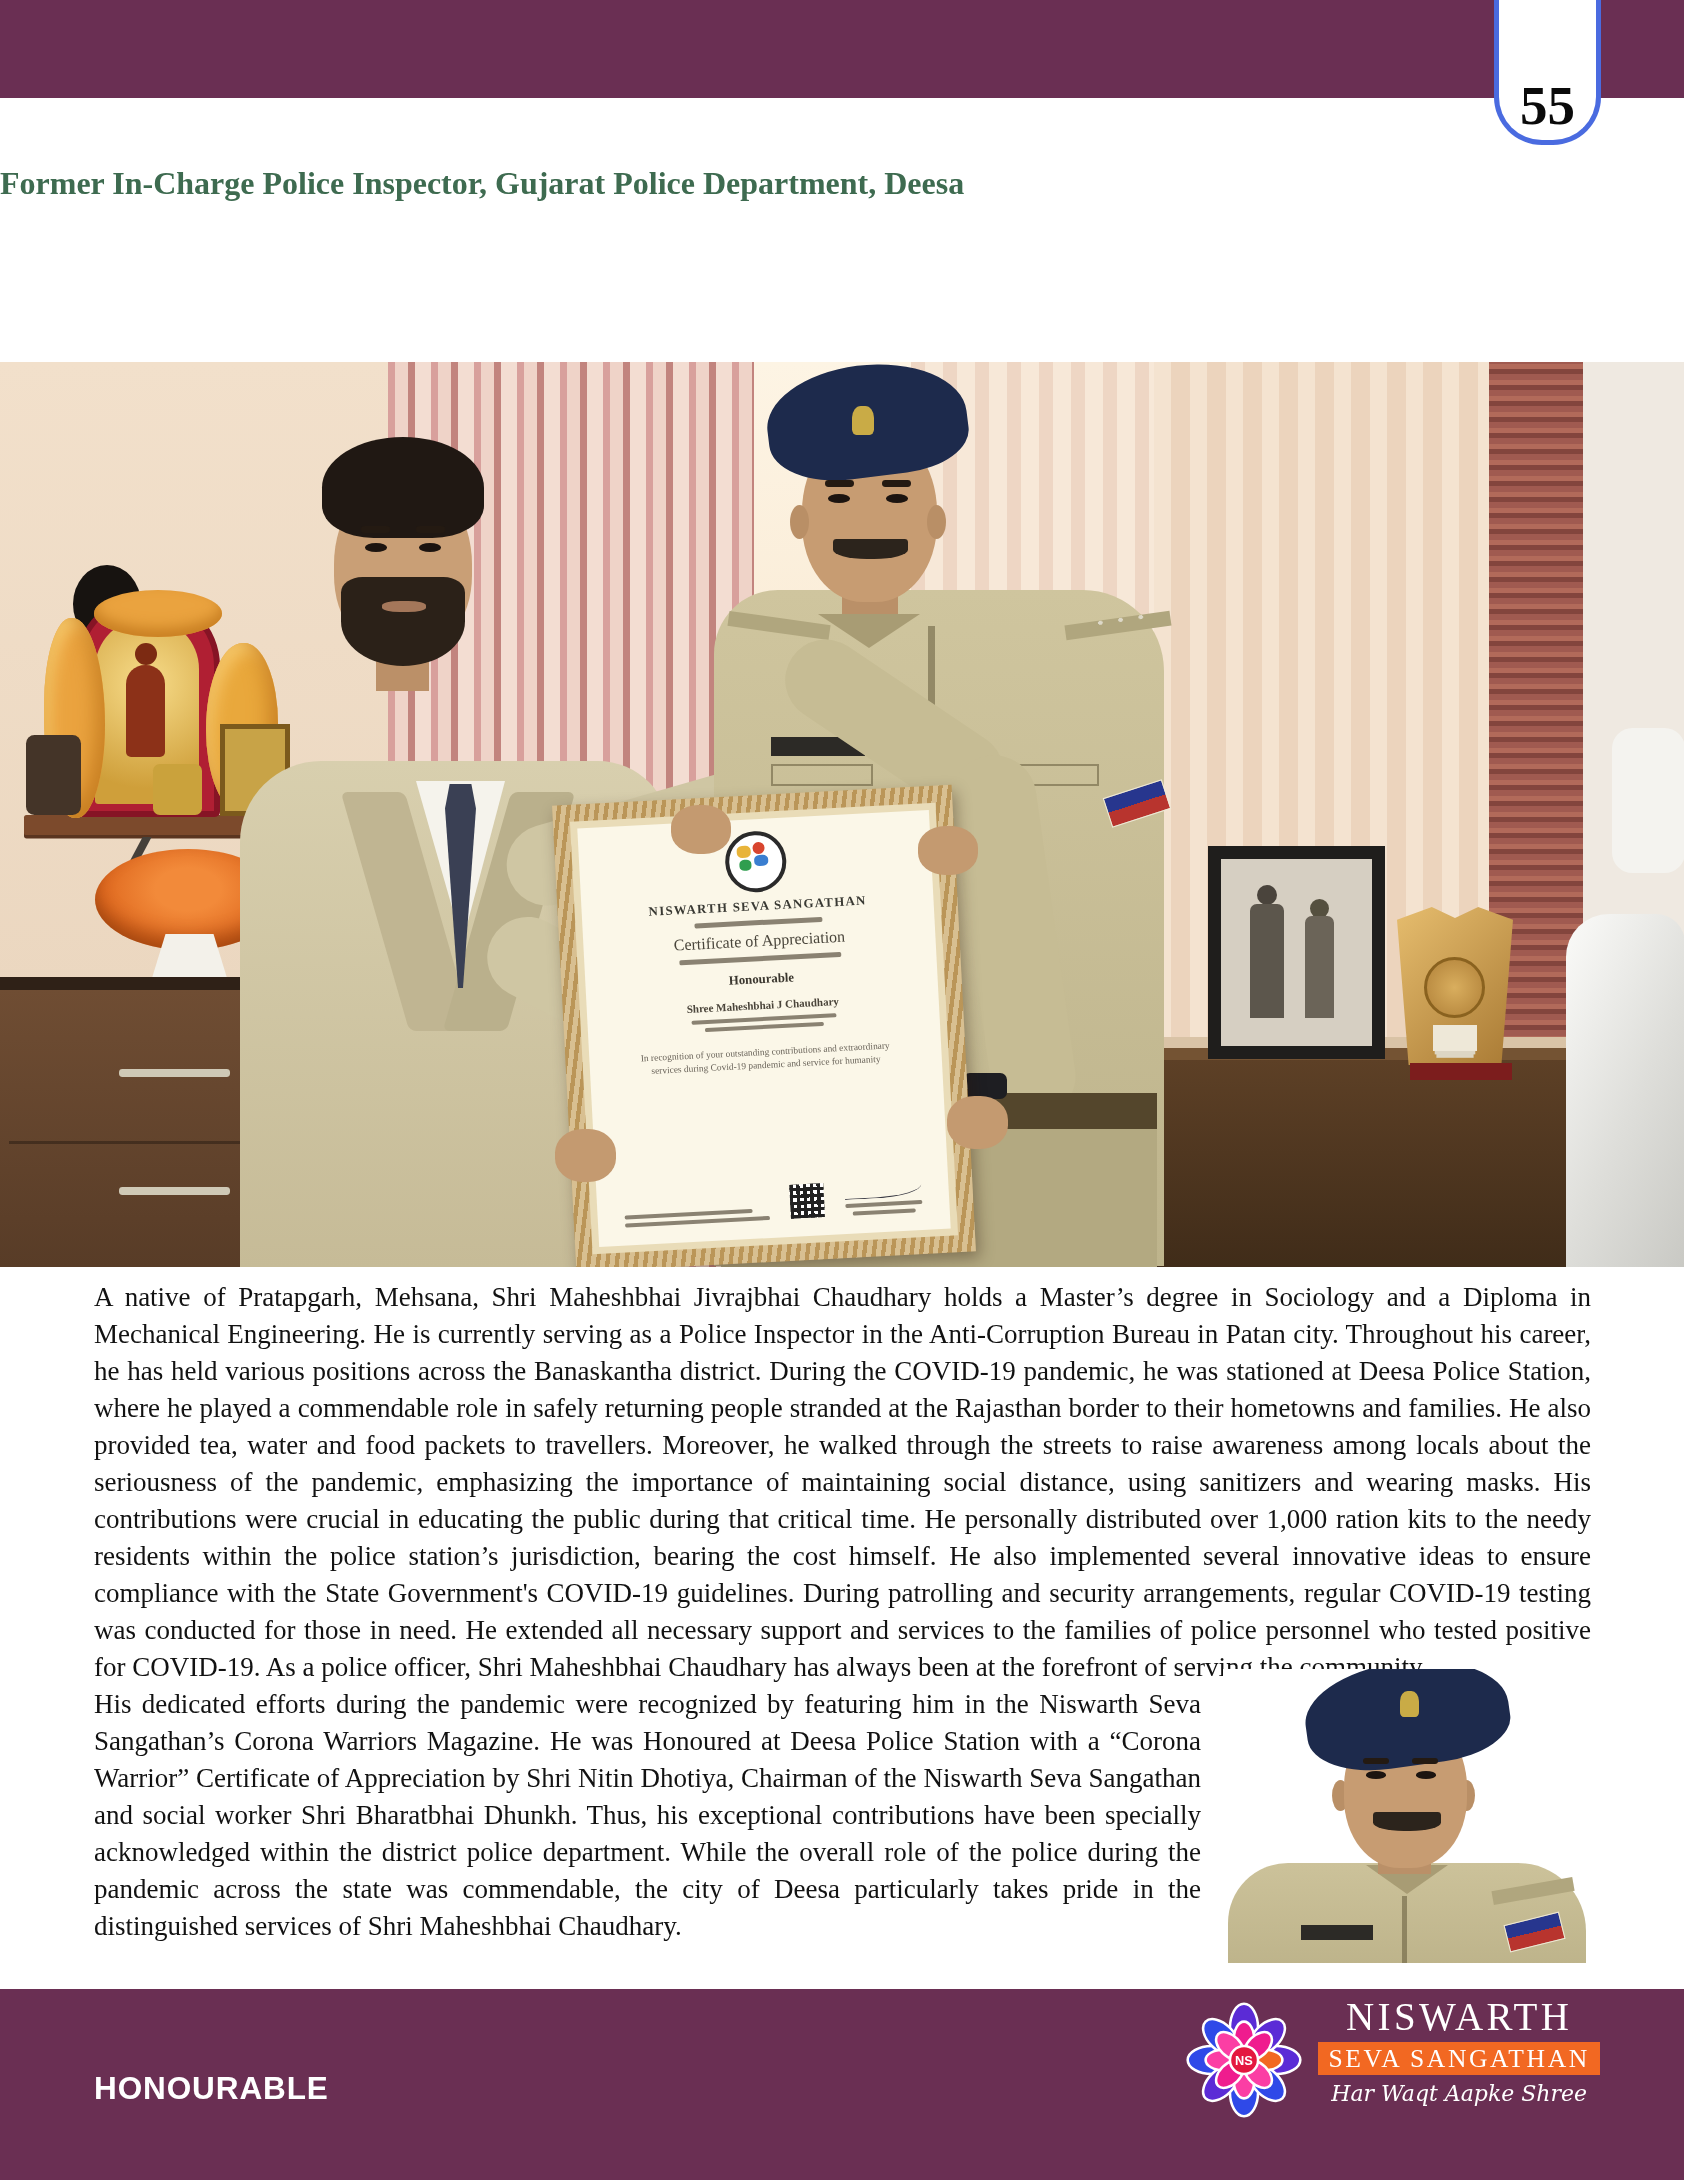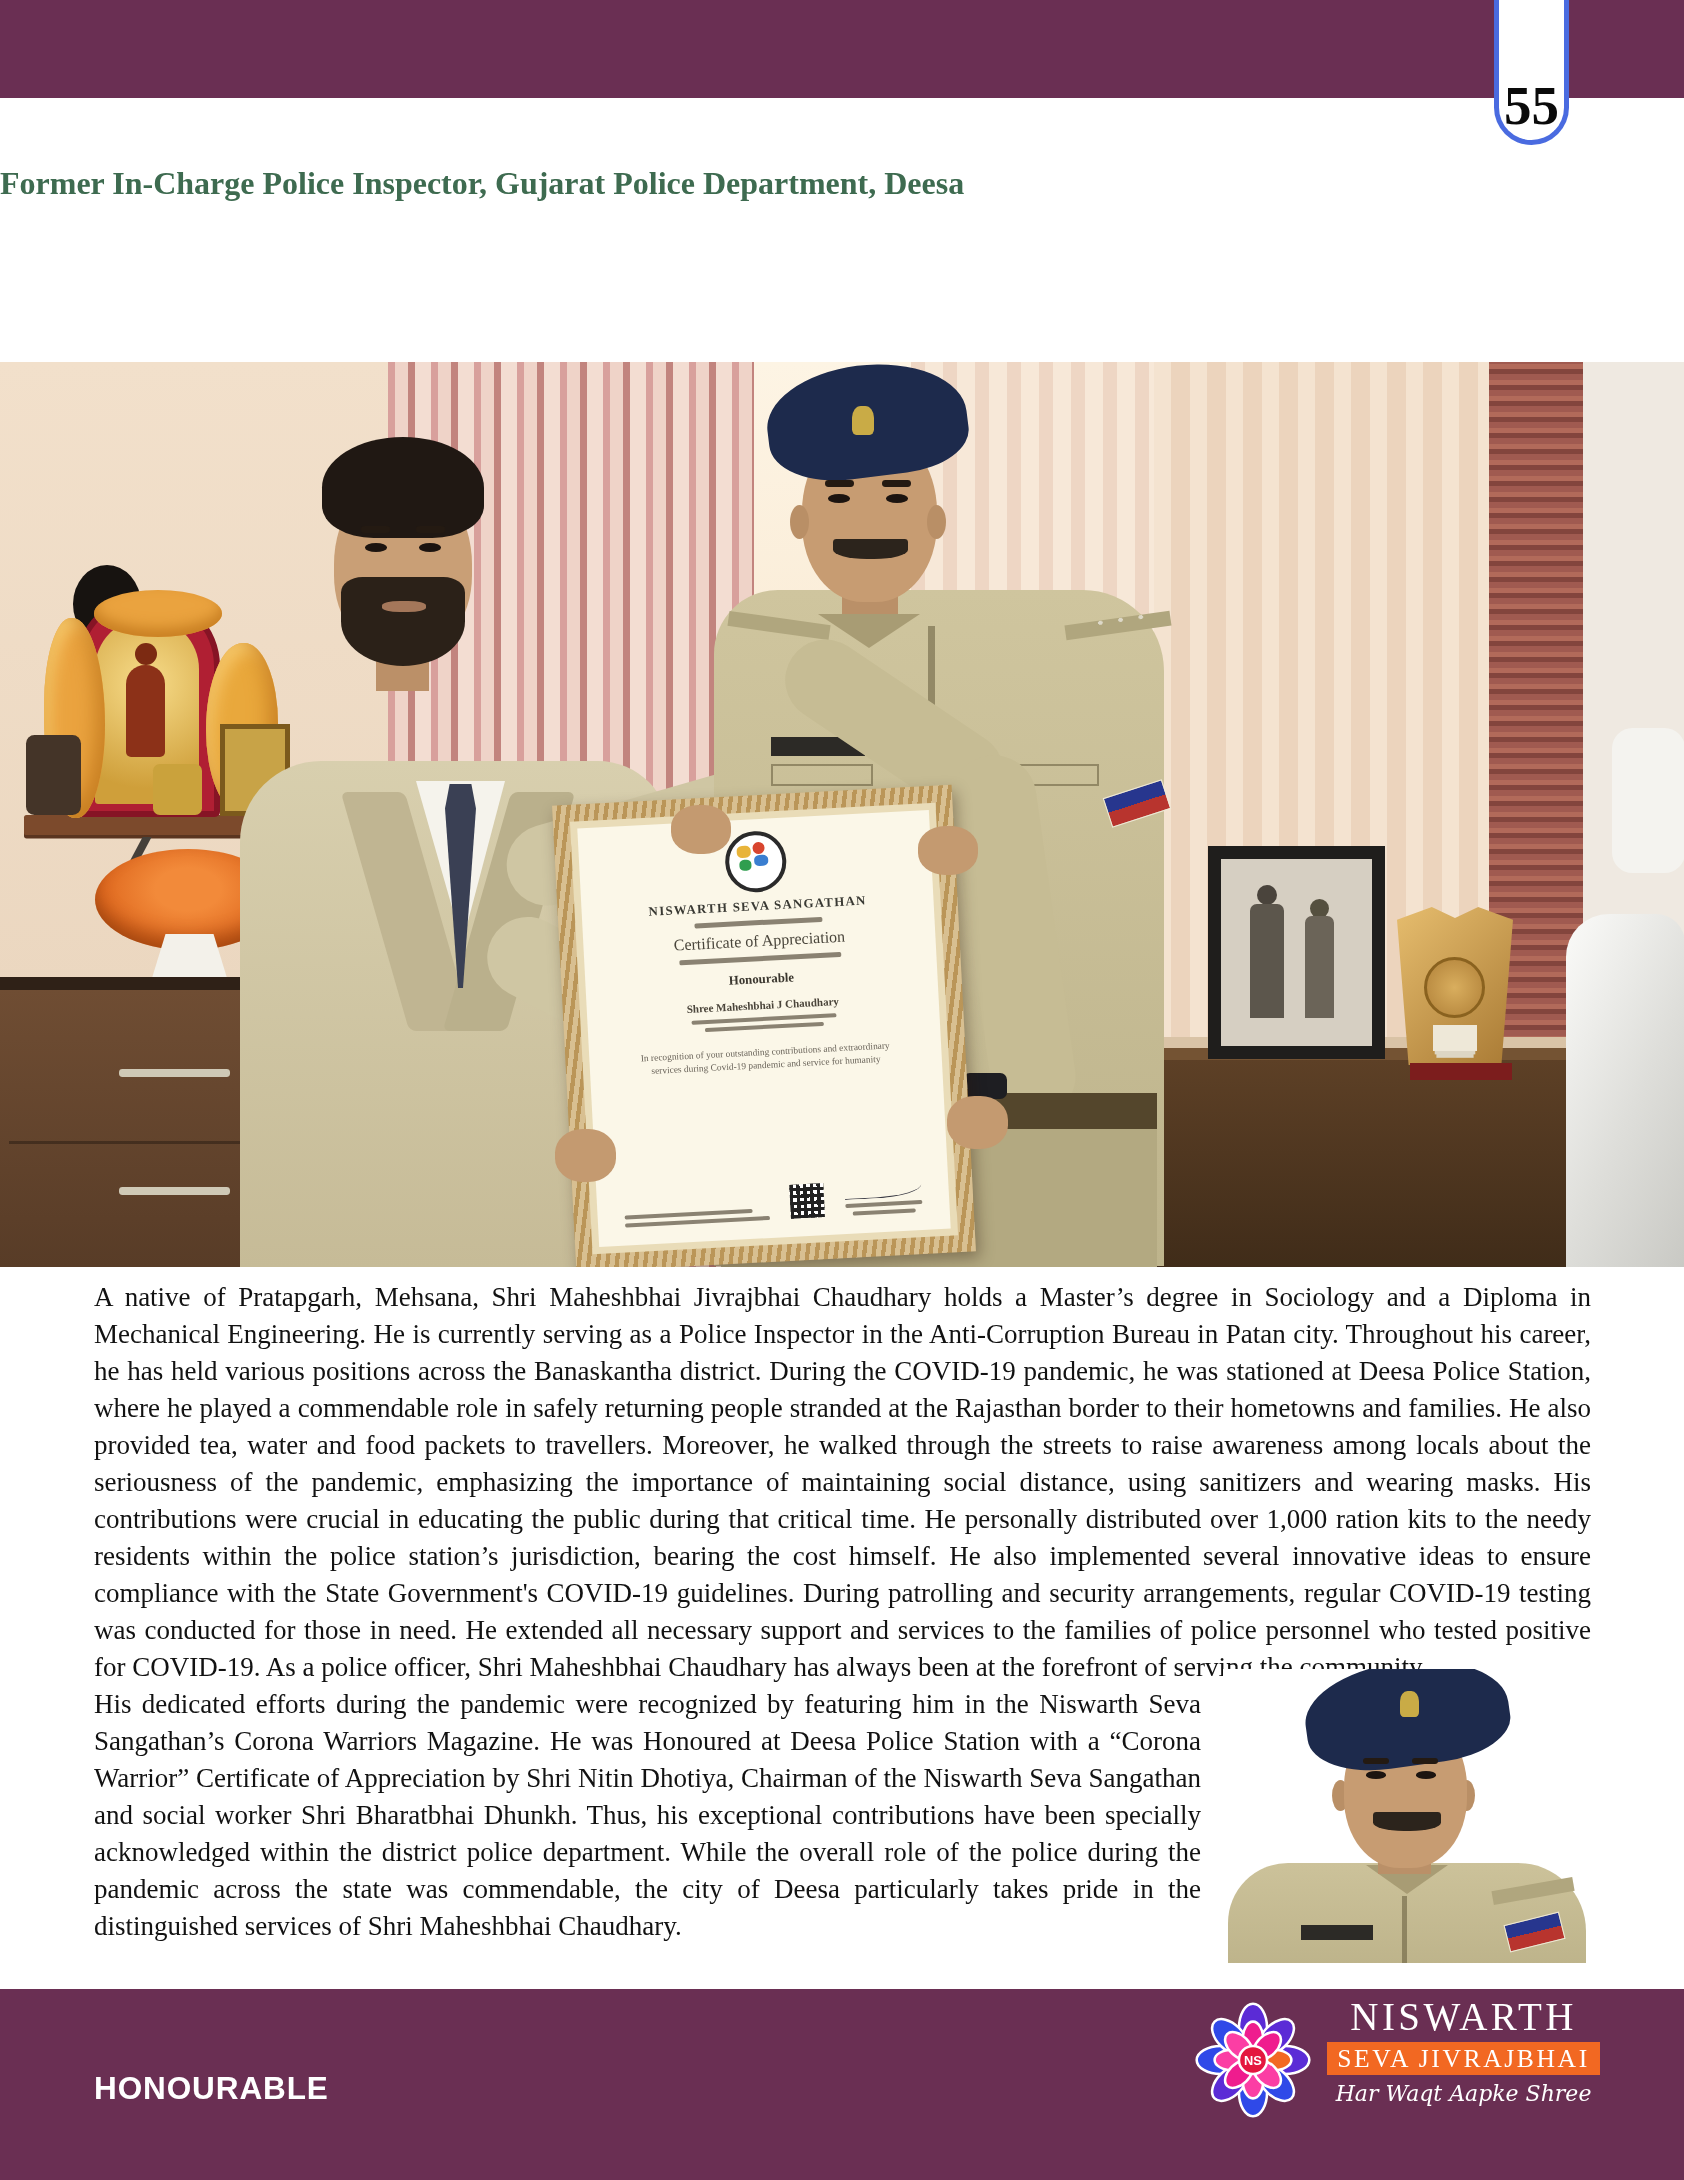--- a/index.html
+++ b/index.html
@@ -1,20 +1,20 @@
 <!DOCTYPE html>
 <html style="font-size:13.6px"><head>
 <meta charset="utf-8">
 <style>
   html,body{margin:0;padding:0;background:#fff;}
   .page{position:relative;width:1685px;height:2181px;background:#fff;overflow:hidden;
         font-family:"Liberation Serif",serif;}
   
   .band{position:absolute;left:0;top:0;width:100%;height:98px;background:#6A2F53;}
-  .page-badge{position:absolute;left:1494px;top:0;width:75px;height:145px;background:#fff;
+  .page-badge{position:absolute;left:1494px;top:0;width:107px;height:145px;background:#fff;
       border:5.1px solid #4A6BE0;border-top:none;border-radius:0 0 48px 48px;z-index:6;
       display:flex;align-items:flex-end;justify-content:center;padding-bottom:6.8px;box-sizing:border-box;}
   .page-badge .num{font-family:"Liberation Serif",serif;font-weight:bold;font-size:55px;color:#0a0a0a;line-height:1;}
   .title{position:absolute;left:0;top:102px;width:1499px;text-align:center;color:#567E63;
       font-family:"Liberation Sans",sans-serif;font-weight:bold;font-size:49px;letter-spacing:1.7px;}
   .subtitle{position:absolute;left:0;top:165px;width:1499px;color:#3E6B50;
       font-family:"Liberation Serif",serif;font-weight:bold;font-size:32px;}
   .intro{position:absolute;left:0;top:218px;width:100%;height:144px;background:#6A2F53;box-sizing:border-box;
       padding:9.4px 75px 0 75px;color:#fff;font-size:34px;line-height:44px;text-align:justify;}
   
@@ -399,20 +399,20 @@
               <ellipse cx="39" cy="61" rx="8" ry="13" transform="rotate(45 39 61)"></ellipse>
               <ellipse cx="61" cy="61" rx="8" ry="13" transform="rotate(-45 61 61)" fill="#fb3ea4"></ellipse>
             </g>
             <circle cx="50" cy="50" r="11" fill="#e4173f"></circle>
           </g>
           <text x="50" y="54" text-anchor="middle" fill="#ffffff" font-size="10" font-weight="bold" font-family="Liberation Sans, sans-serif">NS</text>
         </svg>
       </div>
       <div class="logo-text">
         <div class="logo-name">NISWARTH</div>
-        <div class="logo-subname">SEVA JIVRAJBHAI</div>
+        <div class="logo-subname">SEVA SANGATHAN</div>
         <div class="logo-tagline">Har Waqt Aapke Shree</div>
       </div>
     </div>
   </div>
 
 </div>
 
 
 </body></html>

